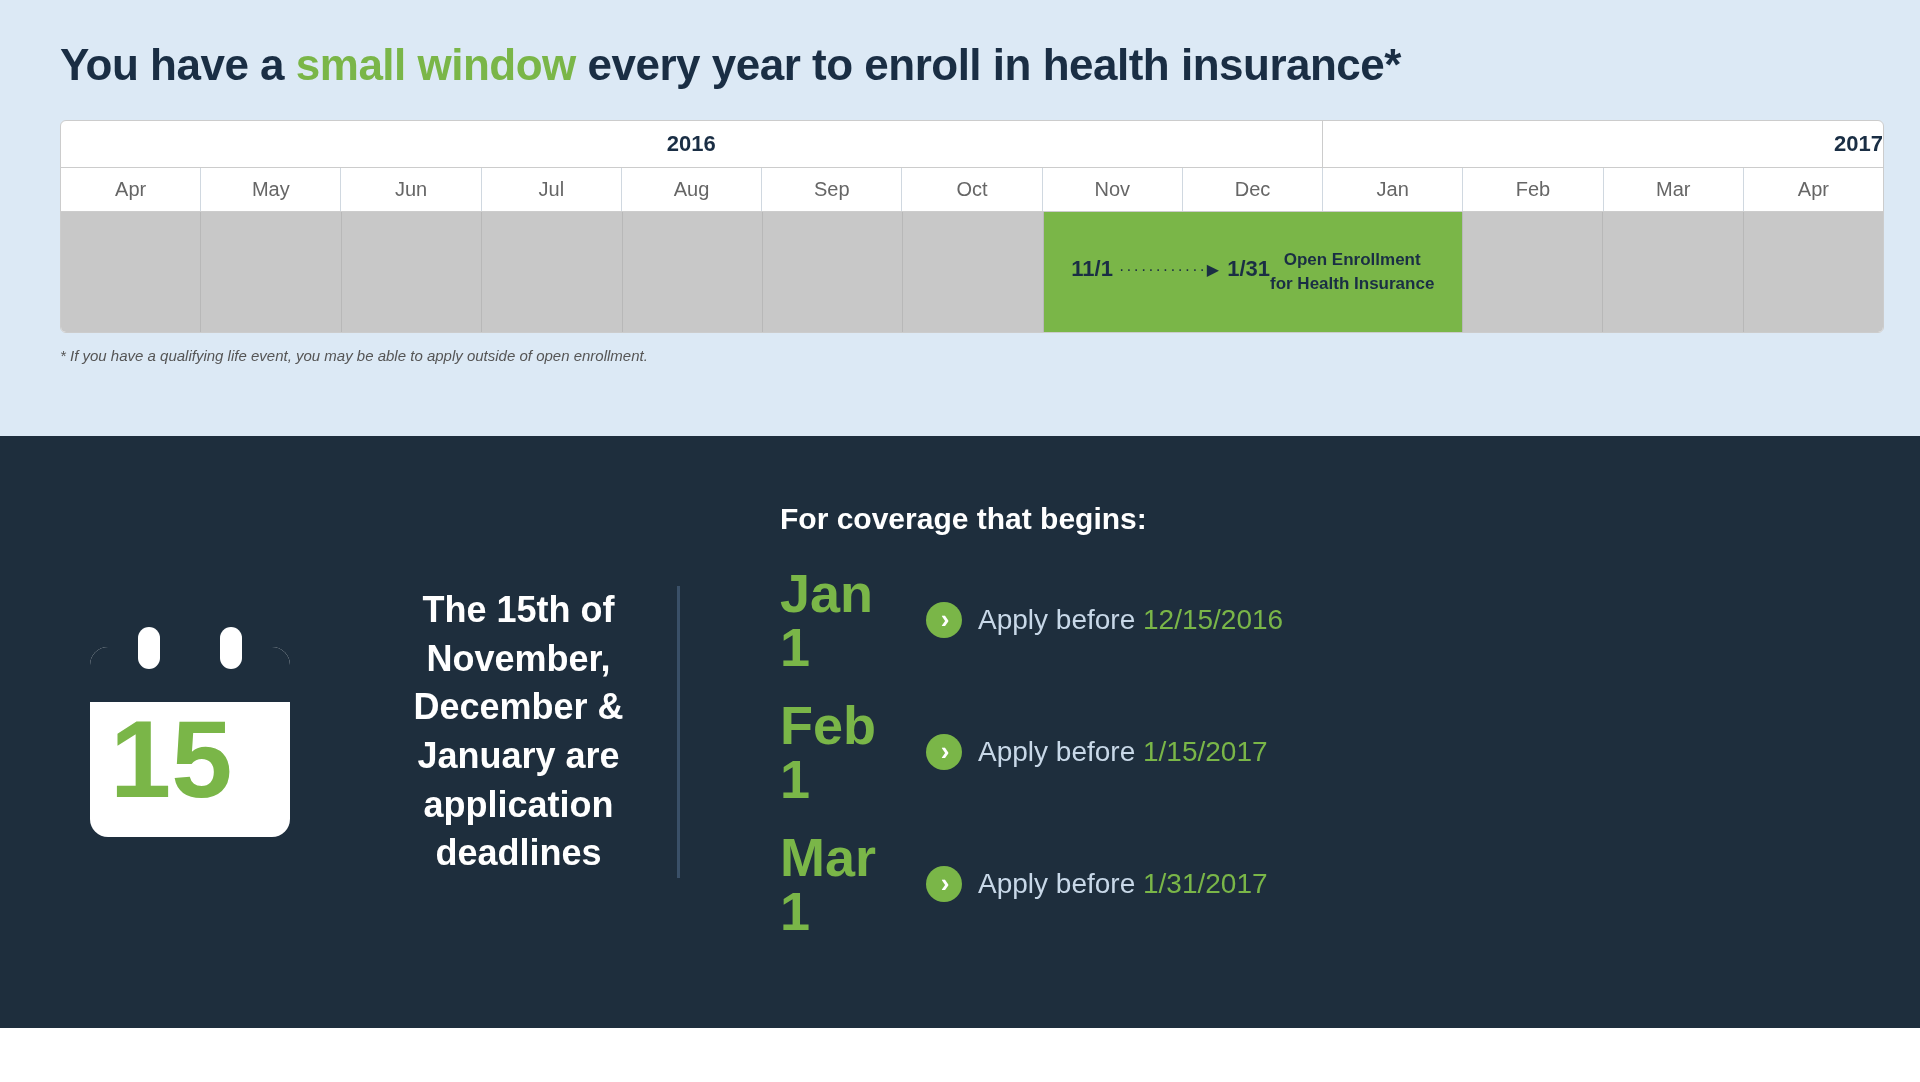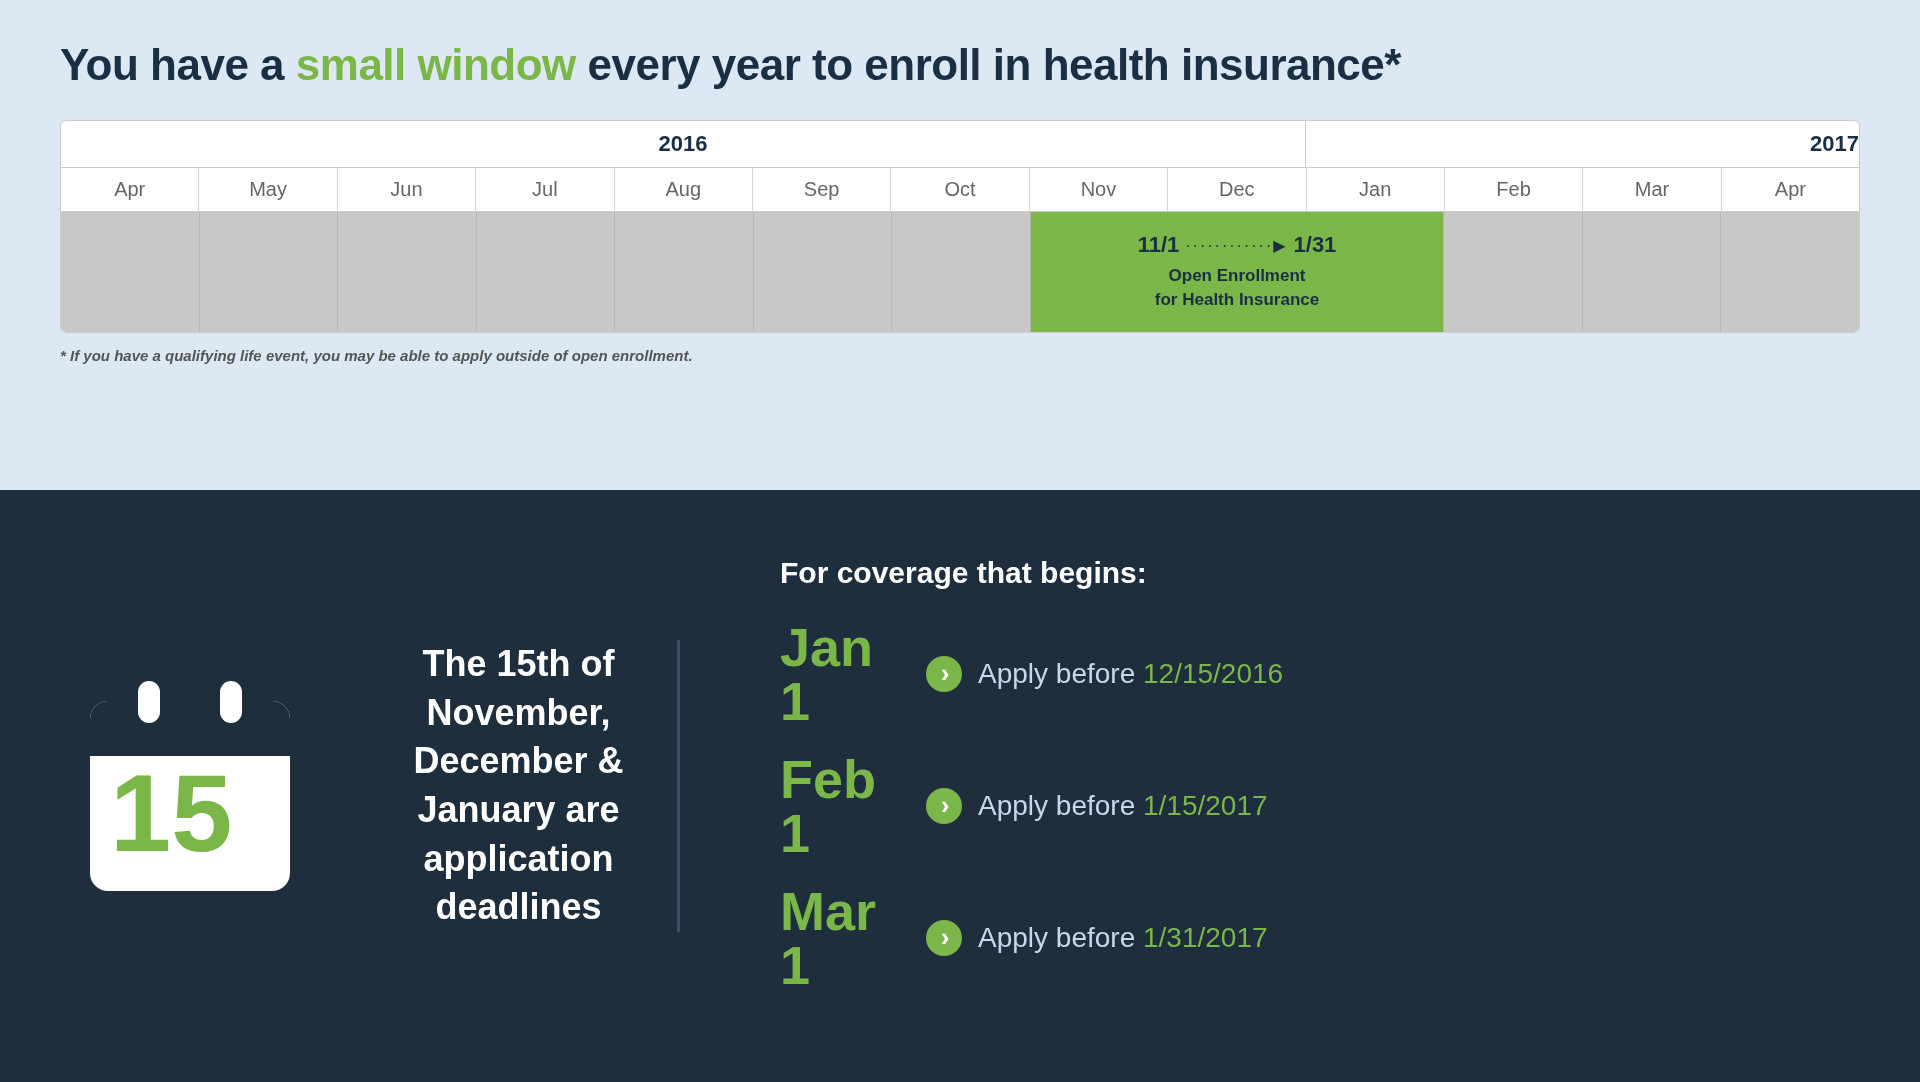--- a/index.html
+++ b/index.html
@@ -6,22 +6,22 @@
     body {
       width: 1920px;
       height: 1082px;
       font-family: 'Arial', sans-serif;
       overflow: hidden;
     }
 
     
     .top-section {
       background-color: #dce9f5;
-      padding: 40px 60px 30px 60px;
-      height: 490px;
+      padding: 40px 36px 30px 60px;
+      height: 436px;
     }
 
     .main-headline {
       font-size: 44px;
       font-weight: 900;
       color: #1a2e44;
       margin-bottom: 30px;
       letter-spacing: -0.5px;
     }
     .main-headline .highlight {
@@ -73,21 +73,21 @@
     }
     .data-cell {
       flex: 1;
       background: #c8c8c8;
       border-right: 1px solid #b8b8b8;
     }
     .data-cell:last-child { border-right: none; }
     .data-cell.highlight-green {
       background: #7ab648;
       display: flex;
-      flex-direction: column;
+      flex-direction: row;
       justify-content: center;
       align-items: center;
     }
     .enrollment-label {
       font-size: 17px;
       font-weight: 700;
       color: #1a2e44;
       text-align: center;
       line-height: 1.4;
     }
@@ -111,21 +111,20 @@
       font-size: 22px;
       font-weight: 900;
       color: #1a2e44;
     }
 
     .footnote {
       font-size: 15px;
       color: #555;
       margin-top: 14px;
       font-style: italic;
-      font-weight: bold;
     }
 
     
     .bottom-section {
       background-color: #1e2e3d;
       height: 592px;
       display: flex;
       align-items: center;
       padding: 0 80px;
       gap: 60px;

